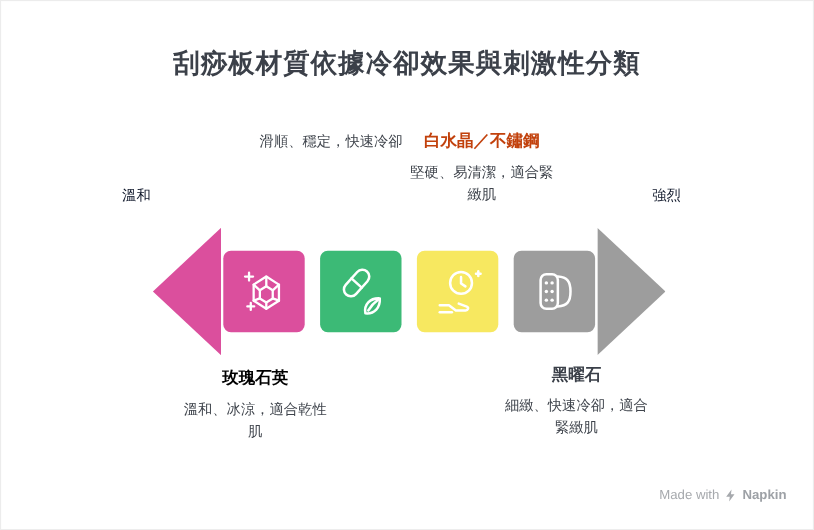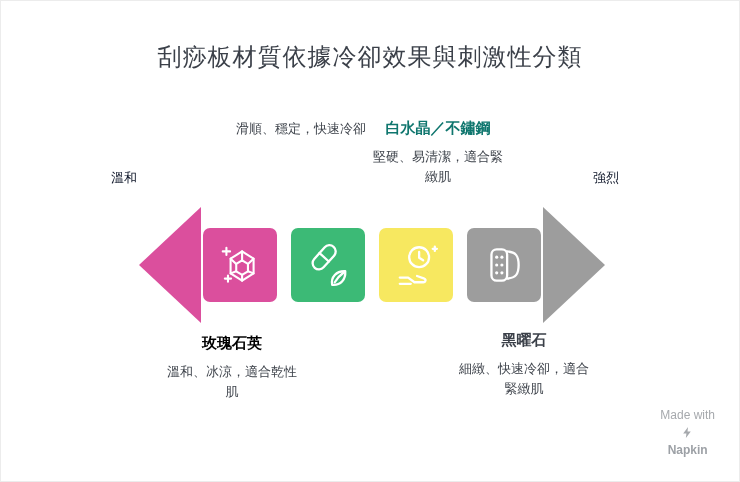--- a/index.html
+++ b/index.html
@@ -1,20 +1,20 @@
 <!DOCTYPE html>
 <html><head>
 <meta charset="utf-8">
 <style>
   html,body{margin:0;padding:0;background:#ffffff;}
   body{font-family:"Liberation Sans","DejaVu Sans",sans-serif;color:#3c414a;}
   .canvas{position:relative;width:740px;height:482px;background:#ffffff;overflow:hidden;border:1px solid #ececec;box-sizing:border-box;}
 
   .title{position:absolute;top:40px;left:0;width:100%;margin:0;text-align:center;
-         font-size:24px;font-weight:normal;color:#3b4049;letter-spacing:1px;}
+         font-size:24px;font-weight:bold;color:#3b4049;letter-spacing:1px;}
 
   .mat-label{position:absolute;text-align:center;}
   .mat-name{font-size:15px;font-weight:bold;margin-bottom:9px;}
   .mat-desc{font-size:13px;line-height:1.55;color:#3f444c;width:132px;margin:0 auto;}
 
   .lbl-jade{left:230px;top:118px;width:140px;}
   .lbl-crystal{left:367px;top:118px;width:140px;}
   .lbl-rose{left:157px;top:333px;width:148px;}
   .lbl-obsidian{left:448px;top:330px;width:150px;}
 
@@ -24,36 +24,36 @@
 
   .arrow-row{position:absolute;left:138px;top:206px;height:116px;display:flex;align-items:center;}
   .arrow-head{width:62px;height:116px;flex:0 0 auto;}
   .arrow-head.left{clip-path:polygon(100% 0,100% 100%,0 50%);}
   .arrow-head.right{clip-path:polygon(0 0,0 100%,100% 50%);}
   .squares{display:flex;gap:14px;margin:0 2px;}
   .square{width:74px;height:74px;border-radius:7px;display:flex;align-items:center;justify-content:center;flex:0 0 auto;}
   .square svg{display:block;}
 
   .watermark{position:absolute;right:24px;bottom:24px;font-size:12px;color:#a6a9ad;
-             display:flex;align-items:center;gap:4px;flex-direction:column;}
+             display:flex;align-items:center;gap:4px;}
   .watermark .brand{font-weight:bold;color:#9da1a6;}
 </style>
 </head>
 <body>
 
 <div class="canvas">
 
   <h1 class="title">刮痧板材質依據冷卻效果與刺激性分類</h1>
 
   <div class="mat-label lbl-jade">
     <div class="mat-desc">滑順、穩定，快速冷卻</div>
   </div>
 
   <div class="mat-label lbl-crystal">
-    <div class="mat-name" style="color: #0f766e;">白水晶／不鏽鋼</div>
+    <div class="mat-name" style="color: #c2410c;">白水晶／不鏽鋼</div>
     <div class="mat-desc">堅硬、易清潔，適合緊緻肌</div>
   </div>
 
   <div class="side-label left">溫和</div>
   <div class="side-label right">強烈</div>
 
   <div class="arrow-row">
     <div class="arrow-head left" style="background: rgb(219, 79, 157);"></div>
 
     <div class="squares">

